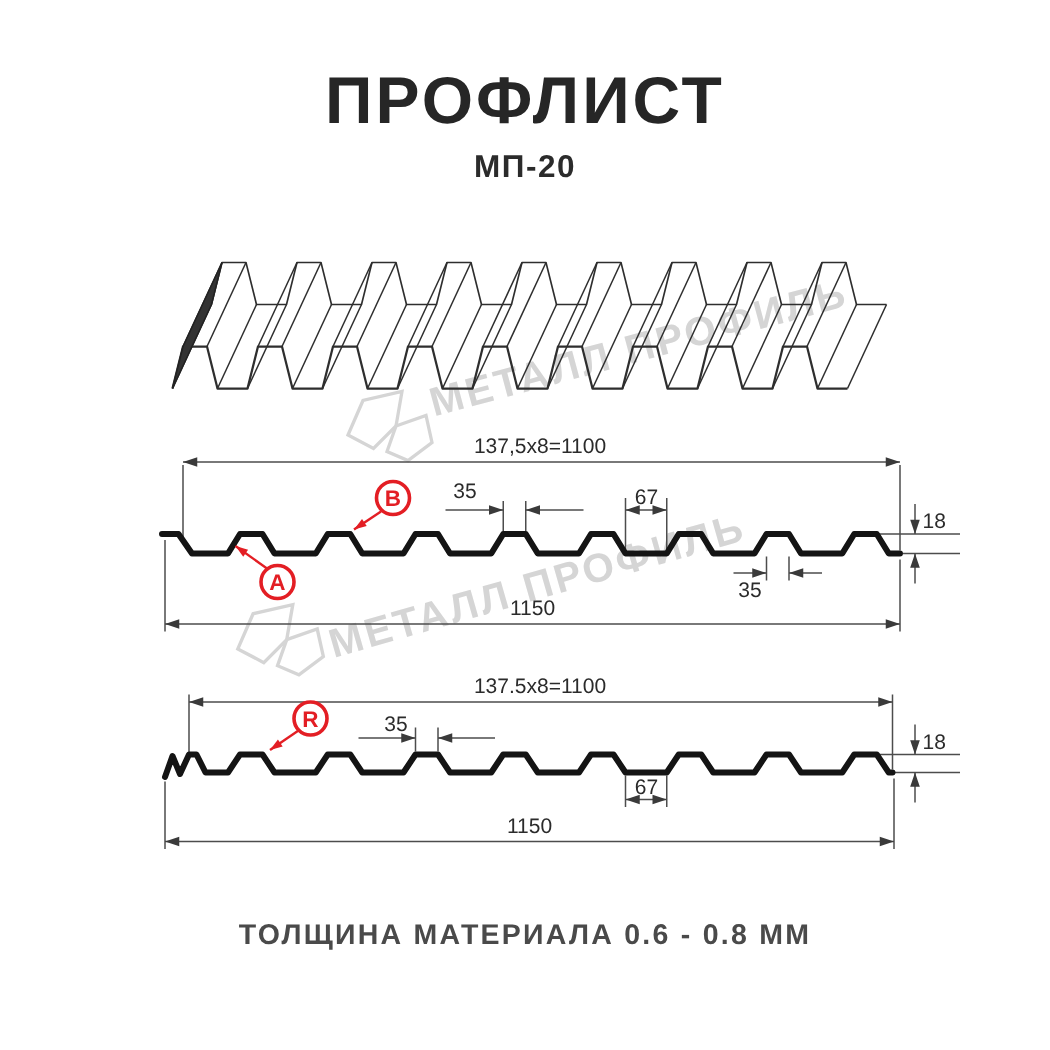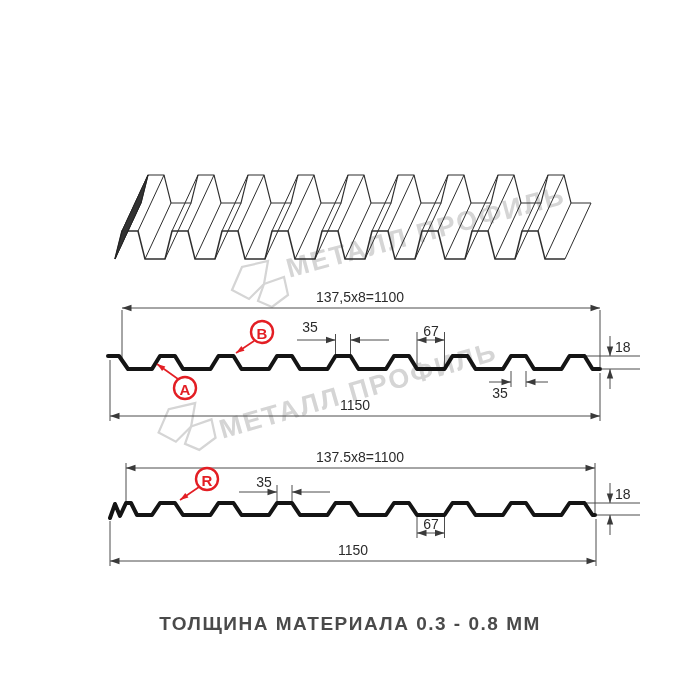--- a/index.html
+++ b/index.html
@@ -35,20 +35,24 @@
   .redtxt{font-family:"Liberation Sans",sans-serif;font-size:15px;font-weight:bold;fill:#e31e24;}
   .s3n{fill:none;stroke:#2e2e2e;stroke-width:1.5;stroke-linejoin:round;}
   .s3f{fill:none;stroke:#2e2e2e;stroke-width:1.1;stroke-linejoin:round;}
   .s3c{stroke:#2e2e2e;stroke-width:1;}
 </style>
 </head>
 <body>
 
 <div id="canvas">
 
+  <div class="header">
+    <div class="title">ПРОФЛИСТ</div>
+    <div class="subtitle">МП-20</div>
+  </div>
 
   <svg class="wm-logo lg1" width="70" height="55" viewBox="0 0 70 55">
     <polygon points="10,32 20,9 46,3 42,26 27,41" fill="none" stroke="#d5d5d5" stroke-width="2.2"></polygon>
     <polygon points="42,26 62,19 66,37 50,49 36,43" fill="none" stroke="#d5d5d5" stroke-width="2.2"></polygon>
   </svg>
   <div class="wm-text wm1">МЕТАЛЛ ПРОФИЛЬ</div>
 
   <svg class="wm-logo lg2" width="72" height="56" viewBox="0 0 70 55">
     <polygon points="10,32 20,9 46,3 42,26 27,41" fill="none" stroke="#d5d5d5" stroke-width="2.2"></polygon>
     <polygon points="42,26 62,19 66,37 50,49 36,43" fill="none" stroke="#d5d5d5" stroke-width="2.2"></polygon>
@@ -225,15 +229,15 @@
 
     <path class="thick" d="M70,83 L75,69 L80,81 L86,68 L91,68 L97,80 L112,80 L120,68 L135,68 L143,80 L170.5,80 L178.5,68 L193.5,68 L201.5,80 L229,80 L237,68 L252,68 L260,80 L287.5,80 L295.5,68 L310.5,68 L318.5,80 L346,80 L354,68 L369,68 L377,80 L404.5,80 L412.5,68 L427.5,68 L435.5,80 L463,80 L471,68 L486,68 L494,80 L521.5,80 L529.5,68 L544.5,68 L552.5,80 L555,80"></path>
 
     <g>
       <line class="red" x1="159" y1="52" x2="140" y2="65" stroke-width="1.6" marker-end="url(#arBred)"></line>
       <circle class="red" cx="167" cy="44" r="11" stroke-width="2.4"></circle>
       <text class="redtxt" x="167" y="45" text-anchor="middle" dominant-baseline="central">R</text>
     </g>
   </svg>
 
-  <div class="footer">ТОЛЩИНА МАТЕРИАЛА 0.3 - 0.8 ММ</div>
+  <div class="footer">ТОЛЩИНА МАТЕРИАЛА 0.6 - 0.8 ММ</div>
 
 </div>
 
 </body></html>

